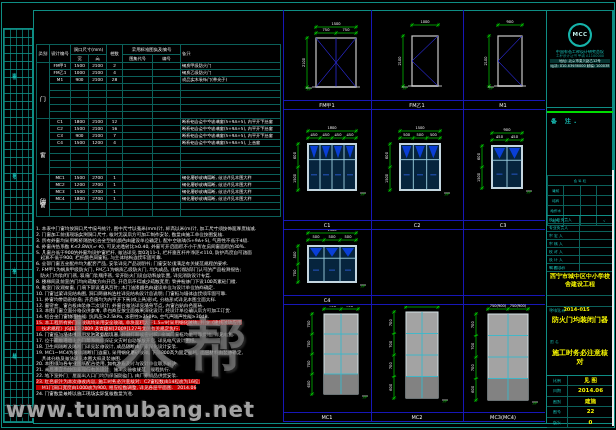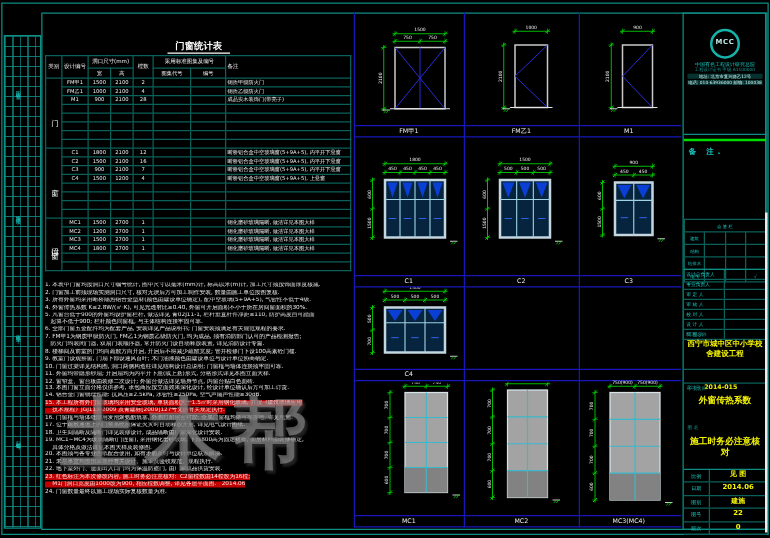--- a/index.html
+++ b/index.html
@@ -77,23 +77,20 @@
 <div class="sheet">
   <div class="abs outer-frame"></div>
   <div class="abs left-strip" id="leftStrip">
       <span class="ls-txt" style="top:40px">图纸会签</span>
       <span class="ls-txt" style="top:140px">修改记录</span>
       <span class="ls-txt" style="top:235px">审核签字</span>
       <span class="ls-txt" style="top:320px">归档编号</span>
     </div>
   <div class="abs inner-frame"></div>
 
-  <div class="abs schedule-title">
-    <span>门窗统计表</span>
-  </div>
   <div class="abs" id="scheduleTable">
       <table>
         <colgroup>
           <col style="width:13px">
           <col style="width:21px">
           <col style="width:18px">
           <col style="width:18px">
           <col style="width:16px">
           <col style="width:30px">
           <col style="width:28px">
@@ -789,21 +786,21 @@
           <span class="sl">制 图 人</span>
           <span class="sv"></span>
         </div>
       </div>
     <div class="tb-lbl" style="top:254px;">工程名称</div>
     <div class="tb-yellow tb-project">西宁市城中区中小学校舍建设工程</div>
     <div class="tb-design">
       <span class="dl">设计号</span><span class="dv">2014-015</span>
     </div>
     <div class="tb-lbl" style="top:297px;">子项名称</div>
-    <div class="tb-yellow tb-sub">外窗传热系数</div>
+    <div class="tb-yellow tb-sub">防火门均装闭门器</div>
     <div class="tb-lbl" style="top:328px;">图 名</div>
     <div class="tb-yellow tb-sheet">施工时务必注意核对</div>
     <div id="metaRows">
         <div class="meta-row">
           <span class="mk">比例</span>
           <span class="mv">见 图</span>
         </div>
         <div class="meta-row">
           <span class="mk">日期</span>
           <span class="mv">2014.06</span>
@@ -817,14 +814,15 @@
           <span class="mv">22</span>
         </div>
         <div class="meta-row">
           <span class="mk">版次</span>
           <span class="mv">0</span>
         </div>
       </div>
   </div>
 
   <div class="abs wm-big">土木帮</div>
+  <div class="abs wm-url">www.tumubang.net</div>
   <div class="abs right-white-line"></div>
 </div>
 
 </body></html>

